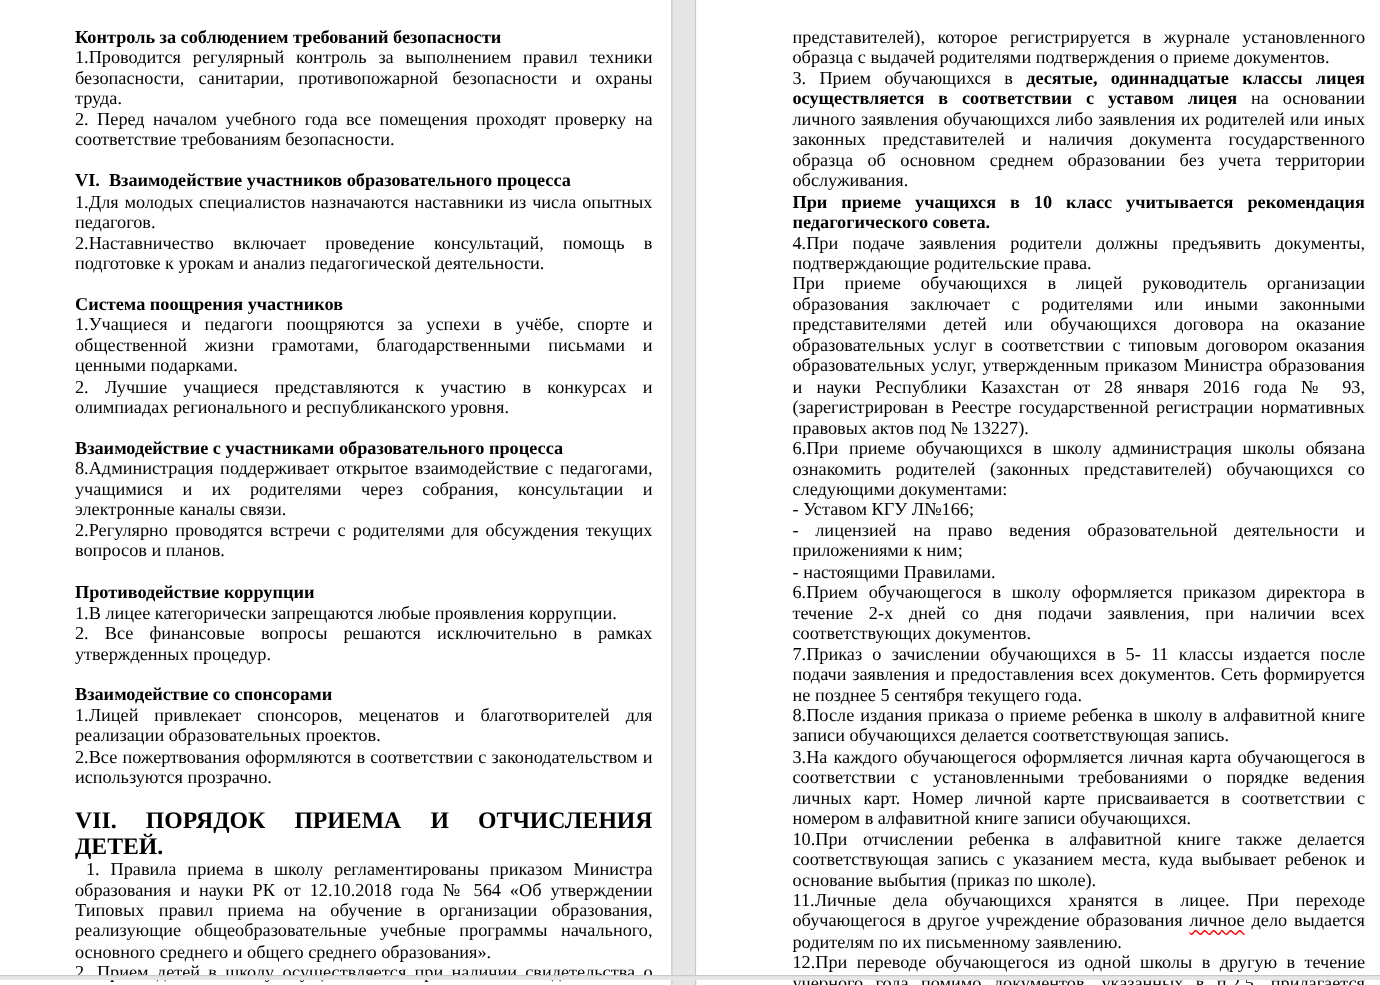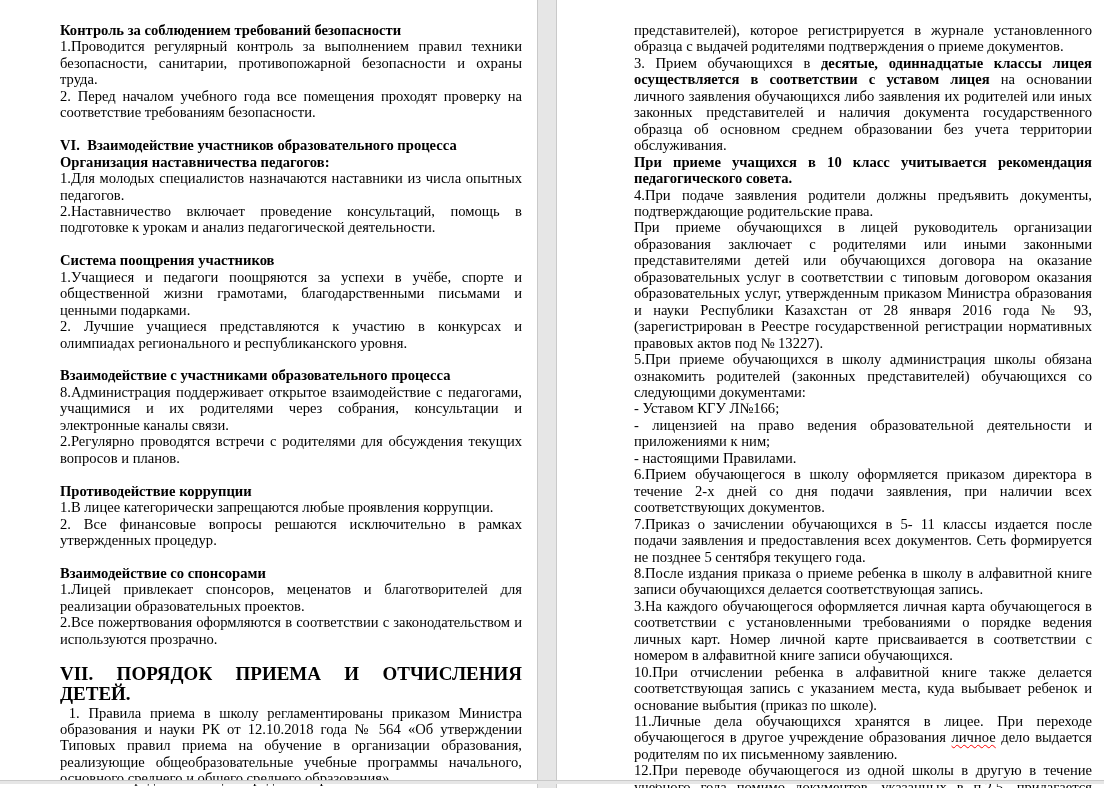--- a/index.html
+++ b/index.html
@@ -63,21 +63,20 @@
 <body>
 
 <div class="canvas">
   <div class="page page-left">
     <div class="text-block">
         <p class="heading"><span class="b">Контроль за соблюдением требований безопасности</span></p>
         <p class="body"><span>1.Проводится регулярный контроль за выполнением правил техники безопасности, санитарии, противопожарной безопасности и охраны труда.</span></p>
         <p class="body"><span>2. Перед началом учебного года все помещения проходят проверку на соответствие требованиям безопасности.</span></p>
         <p class="gap"></p>
         <p class="heading"><span class="b">VI.&nbsp; Взаимодействие участников образовательного процесса</span></p>
-        <p class="heading"><span class="b">Организация наставничества педагогов</span><span>:</span></p>
         <p class="body"><span>1.Для молодых специалистов назначаются наставники из числа опытных педагогов.</span></p>
         <p class="body"><span>2.Наставничество включает проведение консультаций, помощь в подготовке к урокам и анализ педагогической деятельности.</span></p>
         <p class="gap"></p>
         <p class="heading"><span class="b">Система поощрения участников</span></p>
         <p class="body"><span>1.Учащиеся и педагоги поощряются за успехи в учёбе, спорте и общественной жизни грамотами, благодарственными письмами и ценными подарками.</span></p>
         <p class="body"><span>2. Лучшие учащиеся представляются к участию в конкурсах и олимпиадах регионального и республиканского уровня.</span></p>
         <p class="gap"></p>
         <p class="heading"><span class="b">Взаимодействие с участниками образовательного процесса</span></p>
         <p class="body"><span>8.Администрация поддерживает открытое взаимодействие с педагогами, учащимися и их родителями через собрания, консультации и электронные каналы связи.</span></p>
         <p class="body"><span>2.Регулярно проводятся встречи с родителями для обсуждения текущих вопросов и планов.</span></p>
@@ -96,21 +95,21 @@
       </div>
   </div>
   <div class="divider-v"></div>
   <div class="page page-right">
     <div class="text-block">
         <p class="body"><span>представителей), которое регистрируется в журнале установленного образца с выдачей родителями подтверждения о приеме документов.</span></p>
         <p class="body"><span>3. Прием обучающихся в </span><span class="b">десятые, одиннадцатые классы лицея осуществляется в соответствии с уставом лицея</span><span> на основании личного заявления обучающихся либо заявления их родителей или иных законных представителей и наличия документа государственного образца об основном среднем образовании без учета территории обслуживания.</span></p>
         <p class="body"><span class="b">При приеме учащихся в 10 класс учитывается рекомендация педагогического совета.</span></p>
         <p class="body"><span>4.При подаче заявления родители должны предъявить документы, подтверждающие родительские права.</span></p>
         <p class="body"><span>При приеме обучающихся в лицей руководитель организации образования заключает с родителями или иными законными представителями детей или обучающихся договора на оказание образовательных услуг в соответствии с типовым договором оказания образовательных услуг, утвержденным приказом Министра образования и науки Республики Казахстан от 28 января 2016 года № 93, (зарегистрирован в Реестре государственной регистрации нормативных правовых актов под № 13227).</span></p>
-        <p class="body"><span>5.При приеме обучающихся в школу администрация школы обязана ознакомить родителей (законных представителей) обучающихся со следующими документами:</span></p>
+        <p class="body"><span>6.При приеме обучающихся в школу администрация школы обязана ознакомить родителей (законных представителей) обучающихся со следующими документами:</span></p>
         <p class="body"><span>- Уставом КГУ Л№166;</span></p>
         <p class="body"><span>- лицензией на право ведения образовательной деятельности и приложениями к ним;</span></p>
         <p class="body"><span>- настоящими Правилами.</span></p>
         <p class="body"><span>6.Прием обучающегося в школу оформляется приказом директора в течение 2-х дней со дня подачи заявления, при наличии всех соответствующих документов.</span></p>
         <p class="body"><span>7.Приказ о зачислении обучающихся в 5- 11 классы издается после подачи заявления и предоставления всех документов. Сеть формируется не позднее 5 сентября текущего года.</span></p>
         <p class="body"><span>8.После издания приказа о приеме ребенка в школу в алфавитной книге записи обучающихся делается соответствующая запись.</span></p>
         <p class="body"><span>3.На каждого обучающегося оформляется личная карта обучающегося в соответствии с установленными требованиями о порядке ведения личных карт. Номер личной карте присваивается в соответствии с номером в алфавитной книге записи обучающихся.</span></p>
         <p class="body"><span>10.При отчислении ребенка в алфавитной книге также делается соответствующая запись с указанием места, куда выбывает ребенок и основание выбытия (приказ по школе).</span></p>
         <p class="body"><span>11.Личные дела обучающихся хранятся в лицее. При переходе обучающегося в другое учреждение образования </span><span class="sq">личное</span><span> дело выдается родителям по их письменному заявлению.</span></p>
         <p class="body"><span>12.При переводе обучающегося из одной школы в другую в течение учебного года помимо документов, указанных в п.2.5, прилагается ведомость успеваемости обучающегося, заверенная подписью директора и печатью школы.</span></p>

